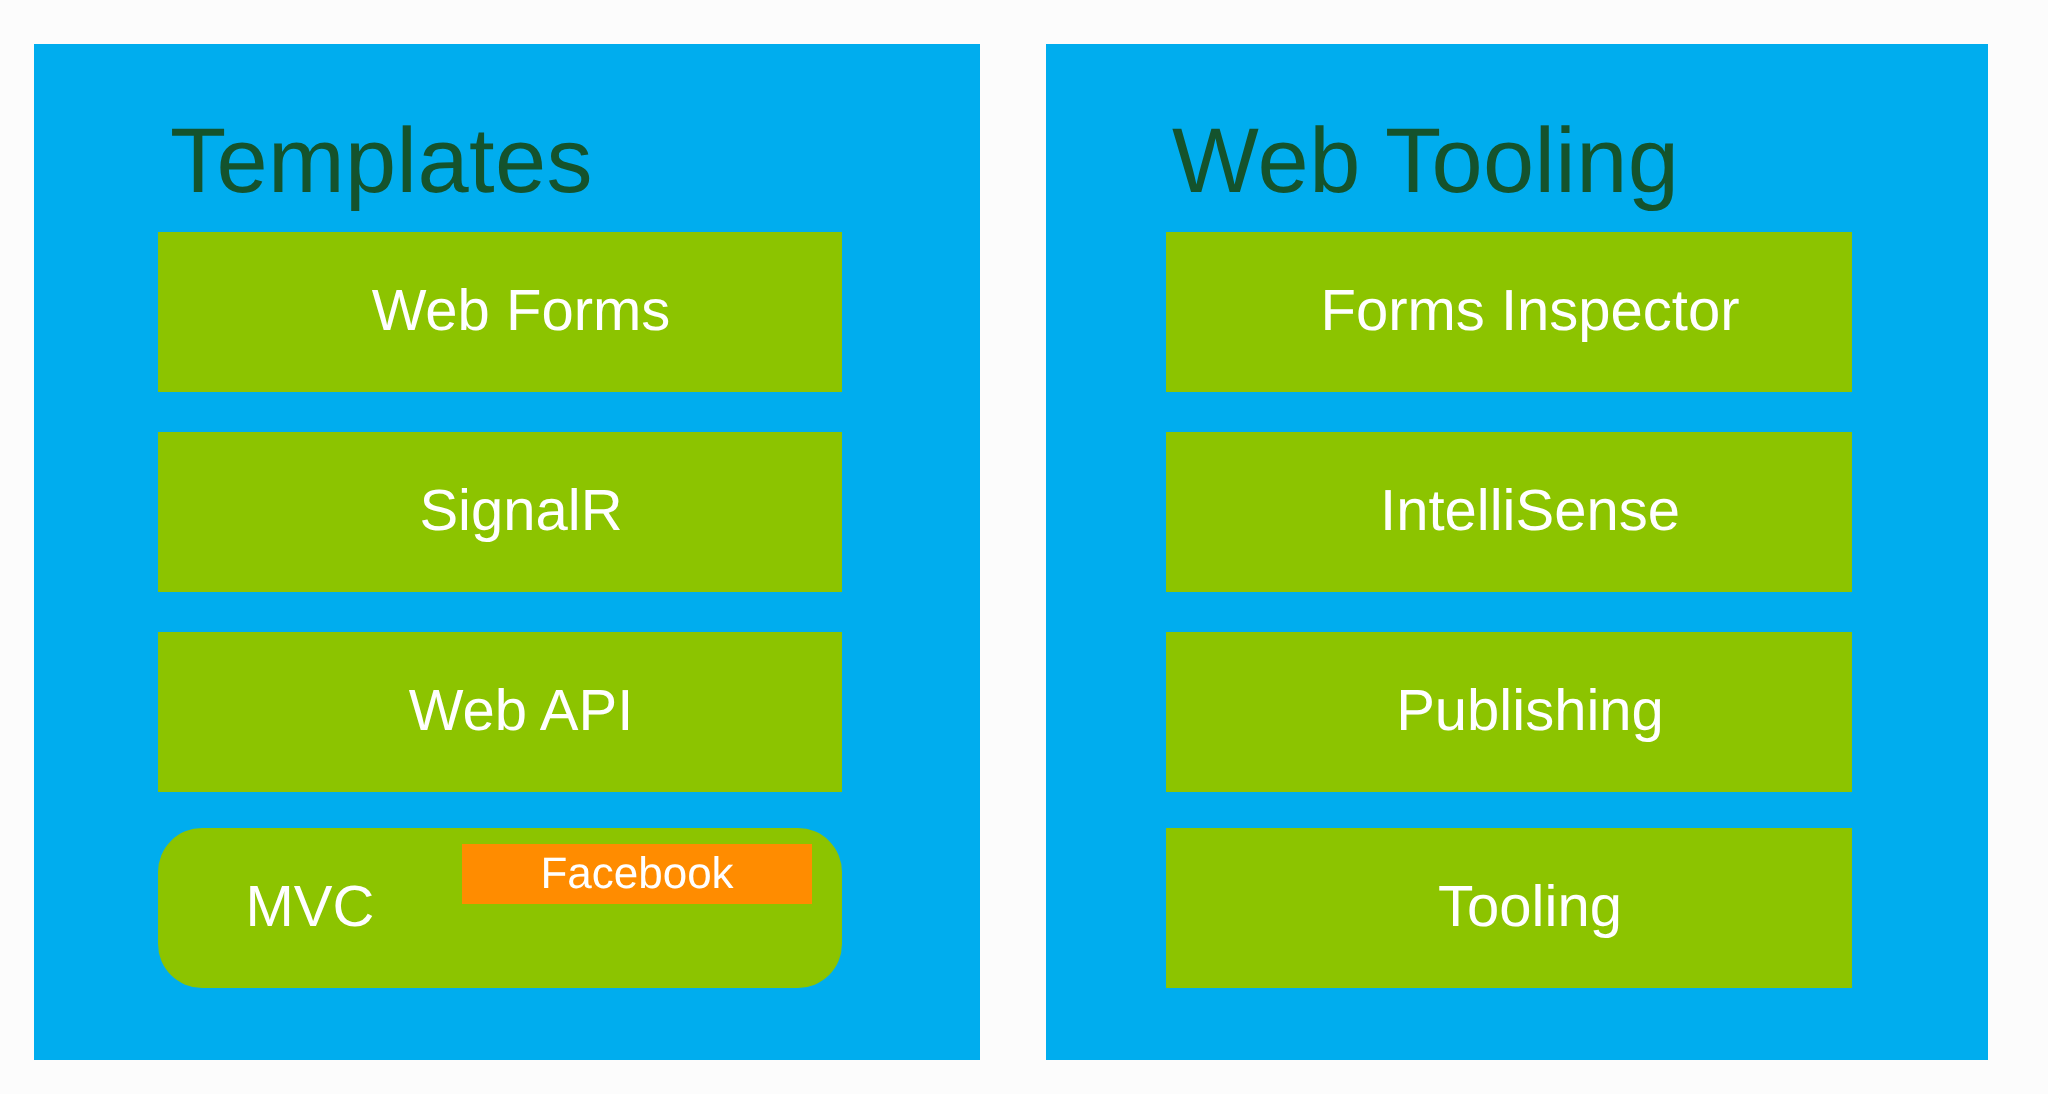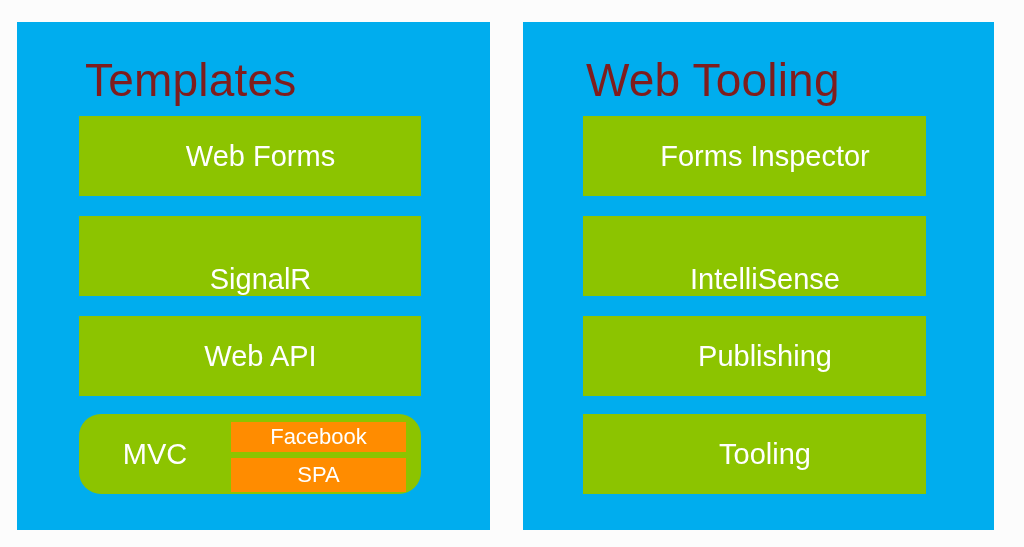--- a/index.html
+++ b/index.html
@@ -27,21 +27,21 @@
     background: #00ADEE;
     box-sizing: border-box;
   }
   .panel-left  { left: 17px;  top: 22px; width: 473px; height: 508px; }
   .panel-right { left: 523px; top: 22px; width: 471px; height: 508px; }
 
   
   .panel-title {
     position: absolute;
     top: 30px;
-    color: #7f1d1d;
+    color: #14532d;
     font-size: 46px;
     font-weight: 300;
     line-height: 56px;
     letter-spacing: 0.2px;
     white-space: nowrap;
   }
   .panel-left  .panel-title { left: 68px; }
   .panel-right .panel-title { left: 63px; }
 
   
@@ -60,21 +60,21 @@
     box-sizing: border-box;
     display: flex;
     align-items: center;
     justify-content: center;
     padding-left: 21px;
   }
   .panel-left  .item { left: 62px; width: 342px; }
   .panel-right .item { left: 60px; width: 343px; }
 
   .item-0 { top: 0px;   height: 80px; }
-  .item-1 { top: 100px; height: 80px; align-items: flex-end; }
+  .item-1 { top: 100px; height: 80px; }
   .item-2 { top: 200px; height: 80px; }
   .item-3 { top: 298px; height: 80px; }
 
   
   .item-compound {
     display: block;
     position: absolute;
     padding: 0;
     border-radius: 22px;
   }
@@ -133,23 +133,20 @@
       <div class="item item-2">
         <span>Web API</span>
       </div>
 
       <div class="item item-3 item-compound">
         <span class="compound-label">MVC</span>
         <div class="subitems">
           <div class="subitem subitem-0">
             <span>Facebook</span>
           </div>
-          <div class="subitem subitem-1">
-            <span>SPA</span>
-          </div>
         </div>
       </div>
 
     </div>
   </div>
 
   <div class="panel panel-right">
     <div class="panel-title">Web Tooling</div>
 
     <div class="item-list">

